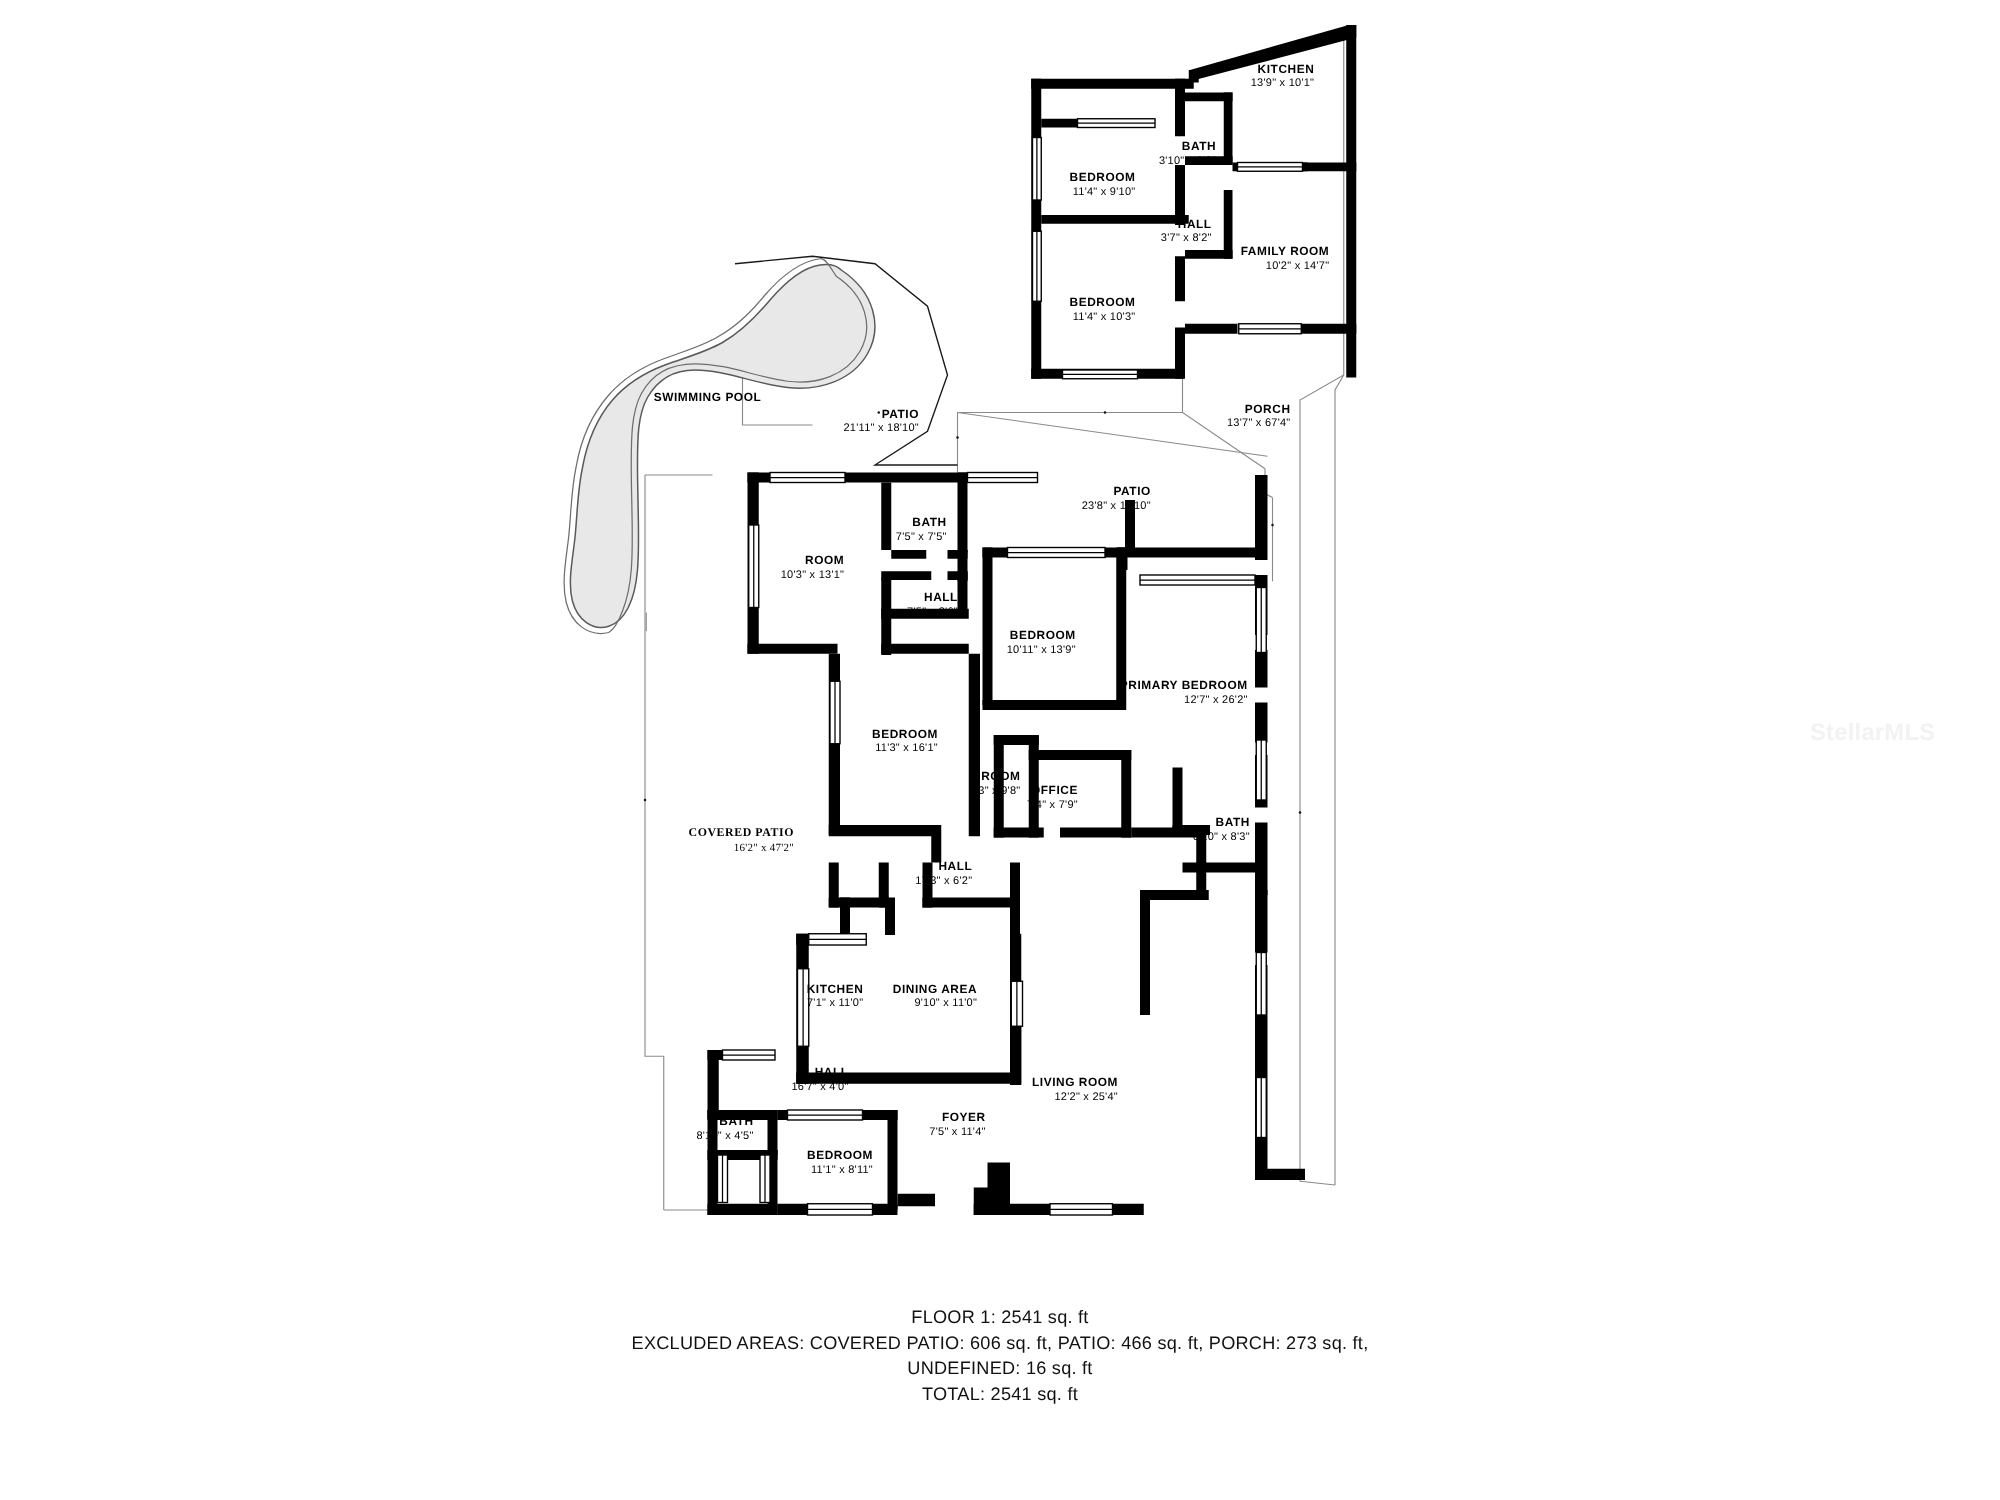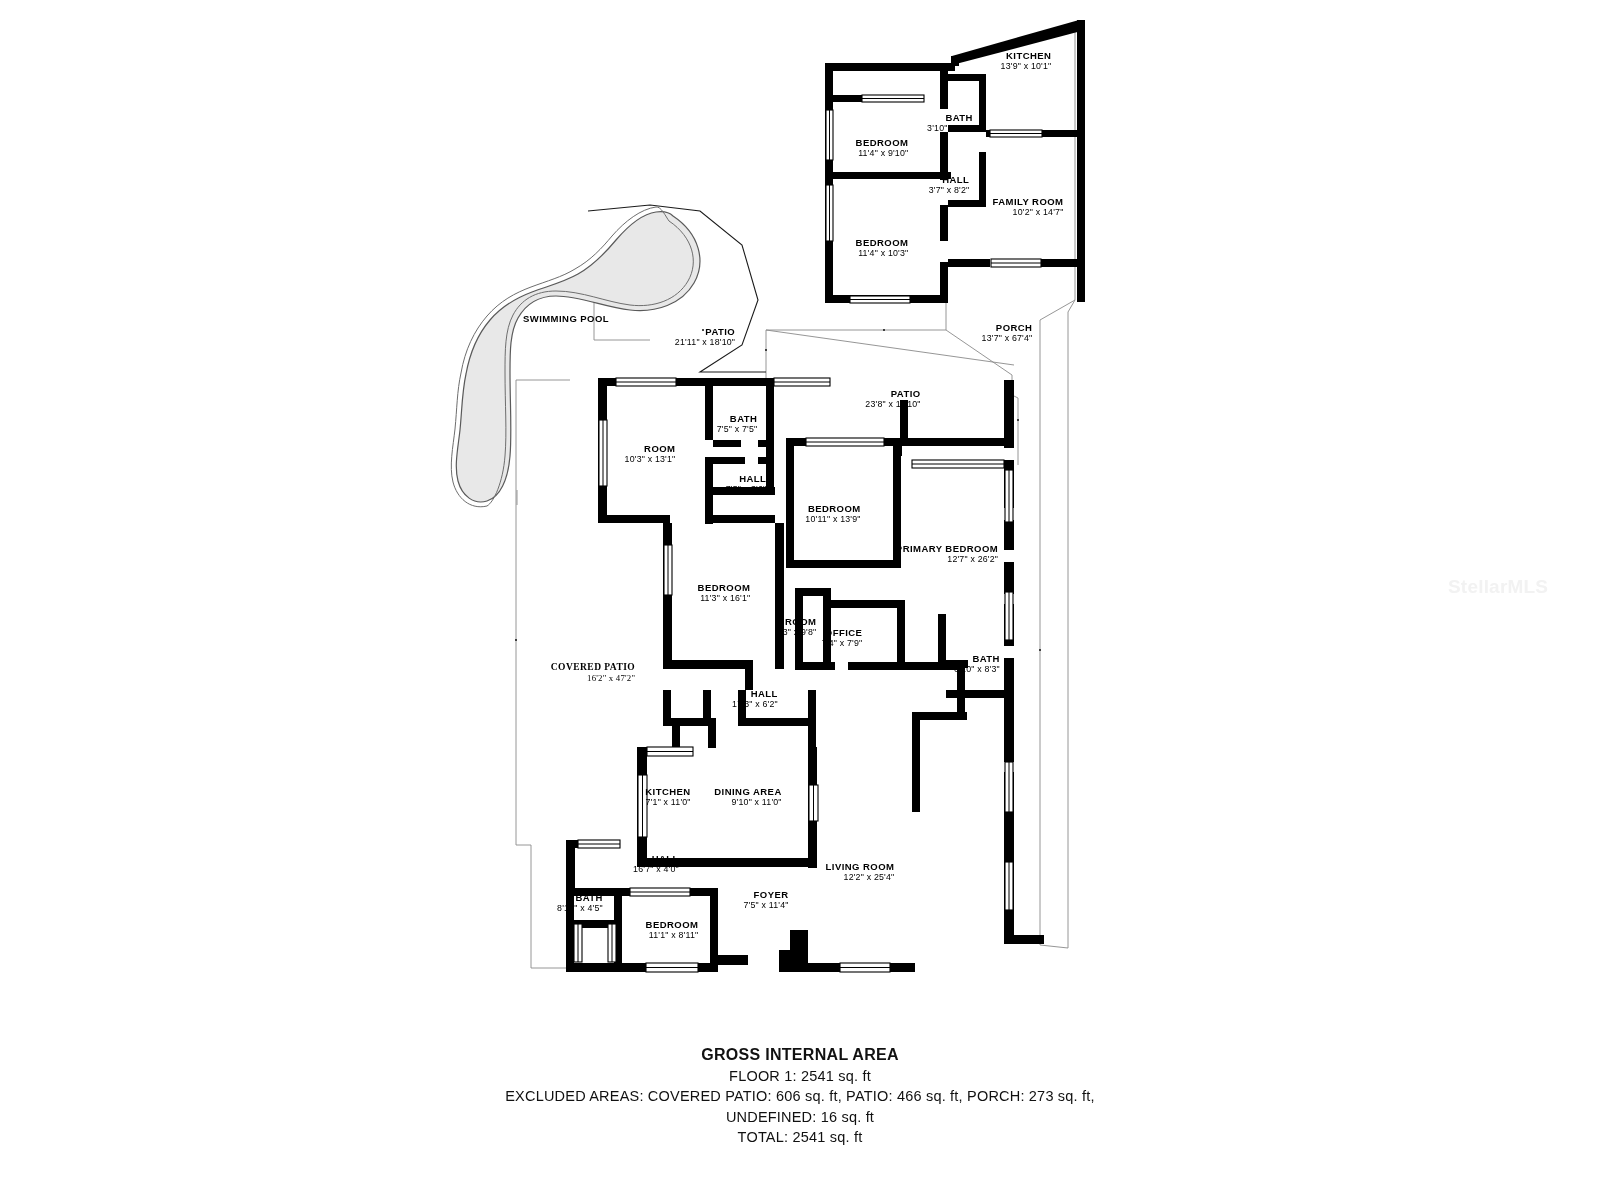--- a/index.html
+++ b/index.html
@@ -488,21 +488,20 @@
   <div class="rlabel" style="left:580px; top:892px;">
     <span class="nm">BATH</span>
     <span class="dm">8'10" x 4'5"</span>
   </div>
   <div class="rlabel" style="left:672px; top:919px;">
     <span class="nm">BEDROOM</span>
     <span class="dm">11'1" x 8'11"</span>
   </div>
 
   <div id="summary">
-    <div class="ttl">GROSS INTERNAL AREA</div>
     <div class="ln">FLOOR 1: 2541 sq. ft</div>
     <div class="ln">EXCLUDED AREAS: COVERED PATIO: 606 sq. ft, PATIO: 466 sq. ft, PORCH: 273 sq. ft,</div>
     <div class="ln">UNDEFINED: 16 sq. ft</div>
     <div class="ln">TOTAL: 2541 sq. ft</div>
   </div>
 
   <div id="disclaimer">MEASUREMENTS ARE CALCULATED BY CUBICASA TECHNOLOGY. DEEMED HIGHLY RELIABLE BUT NOT GUARANTEED.</div>
 
   <div id="watermark">StellarMLS</div>
 

